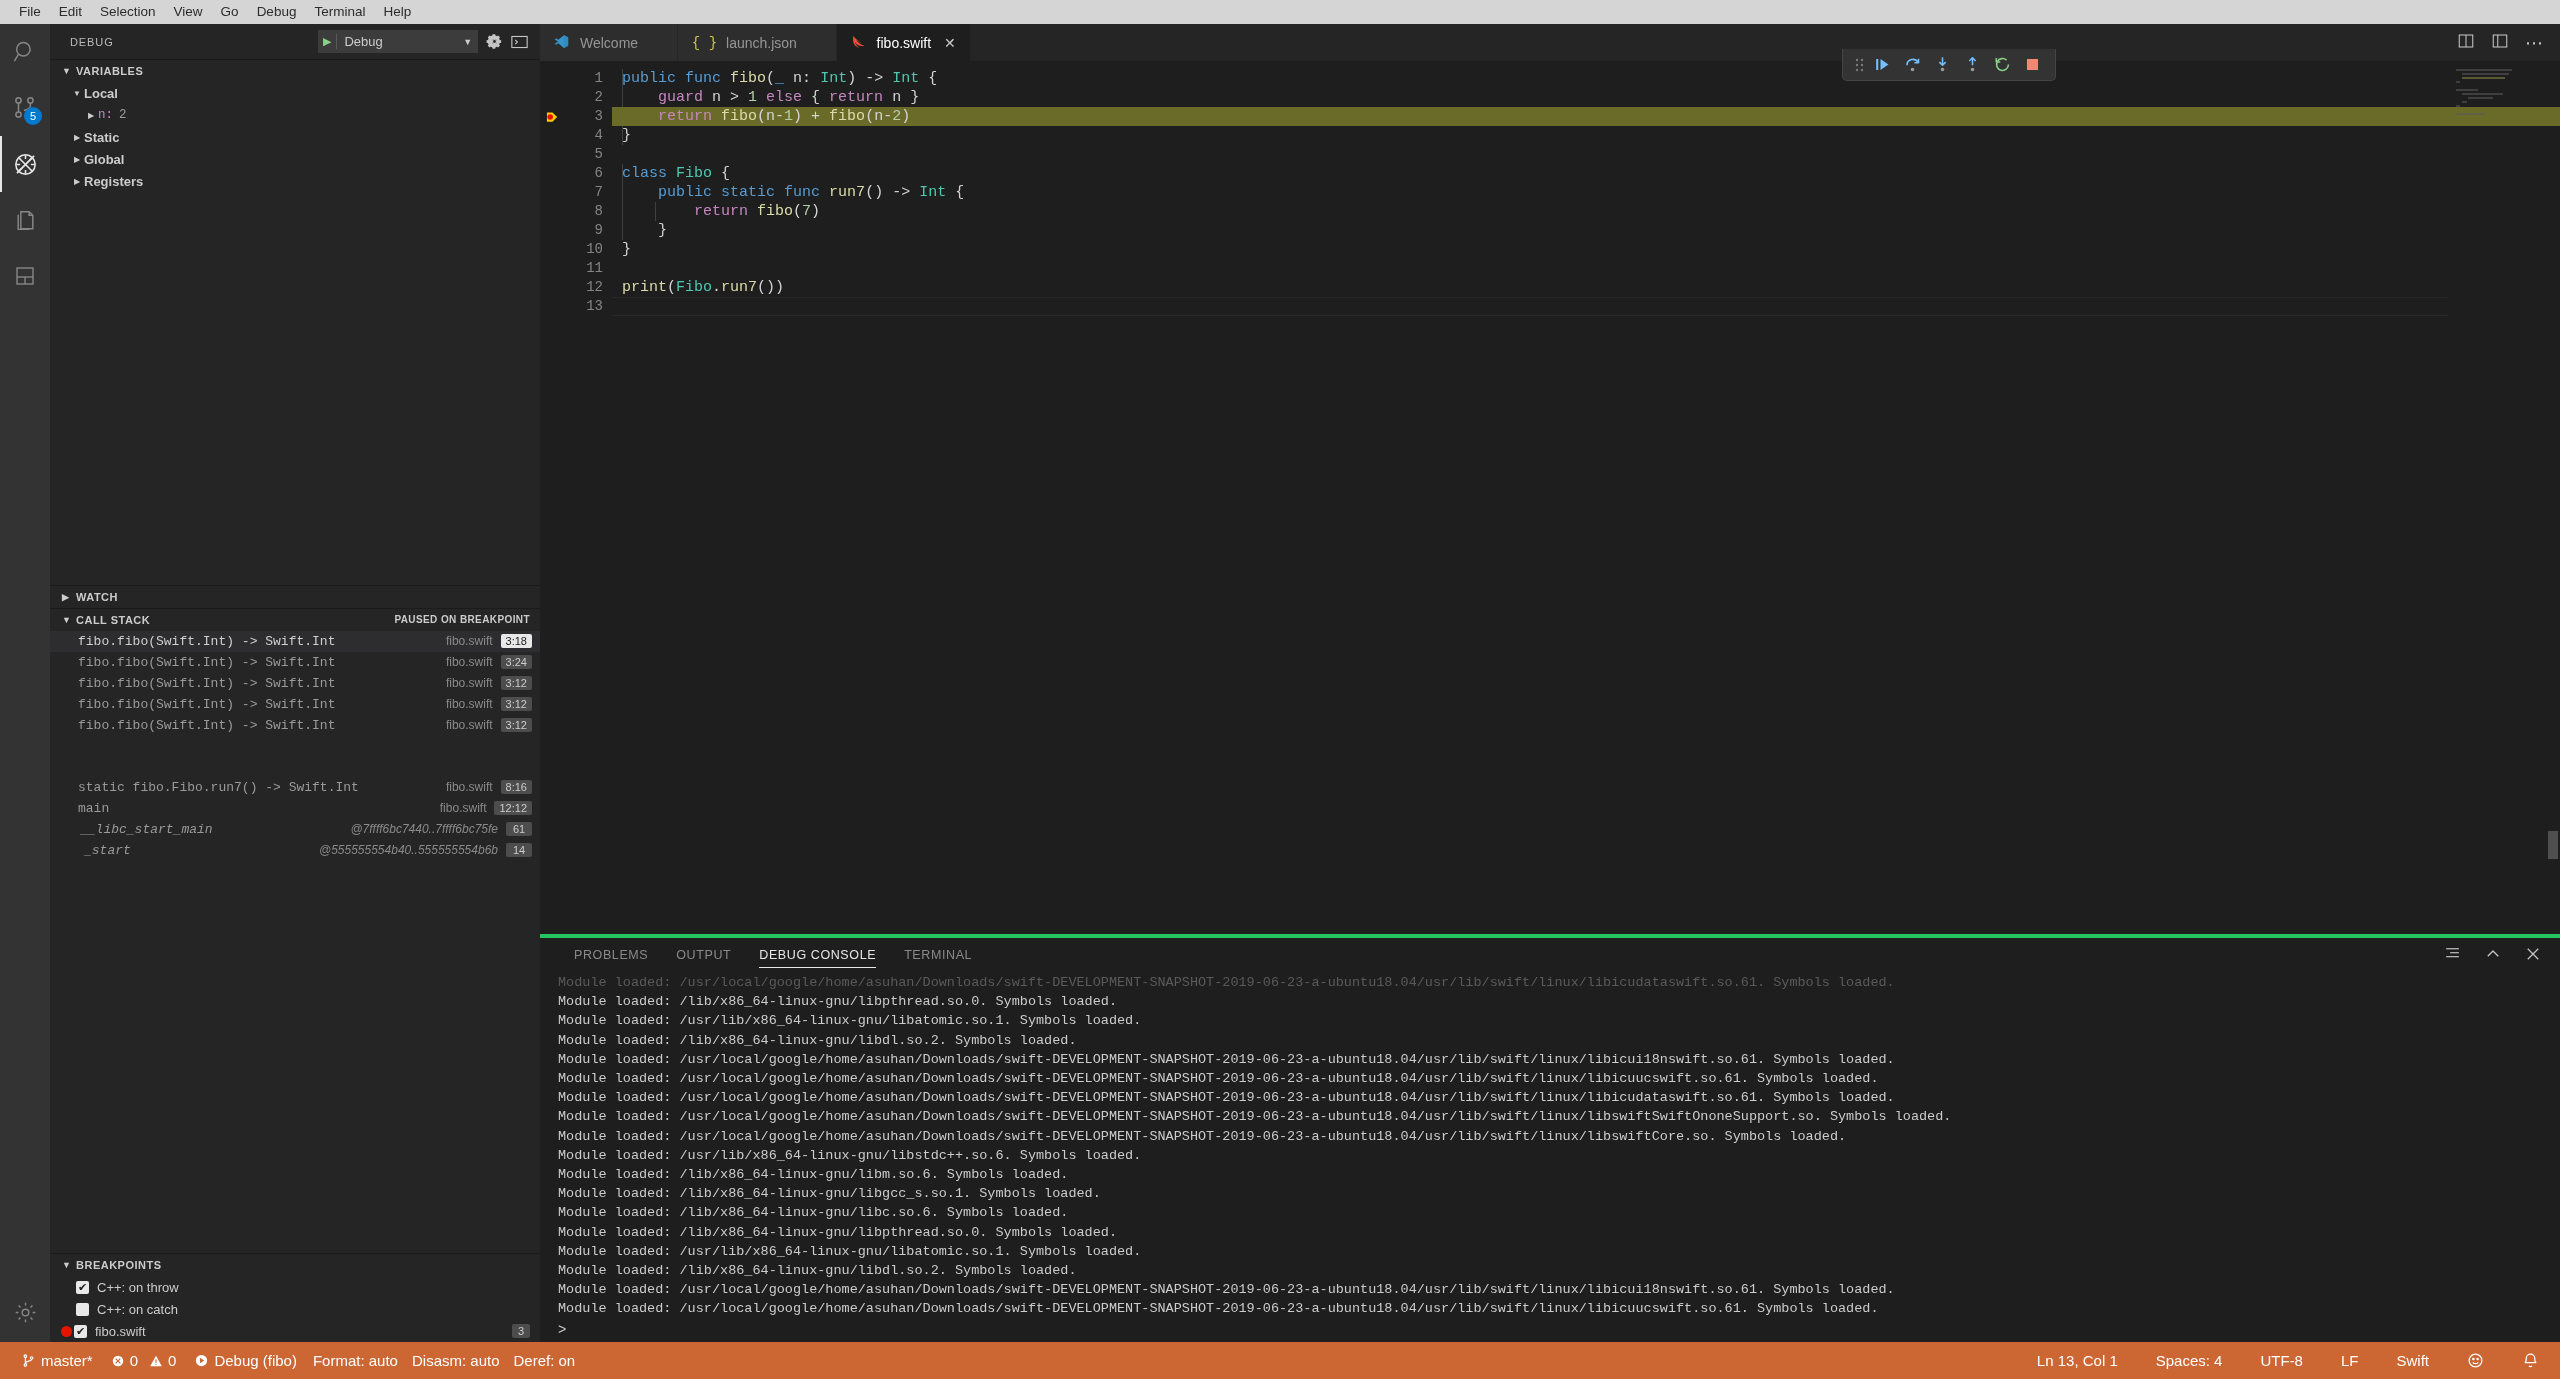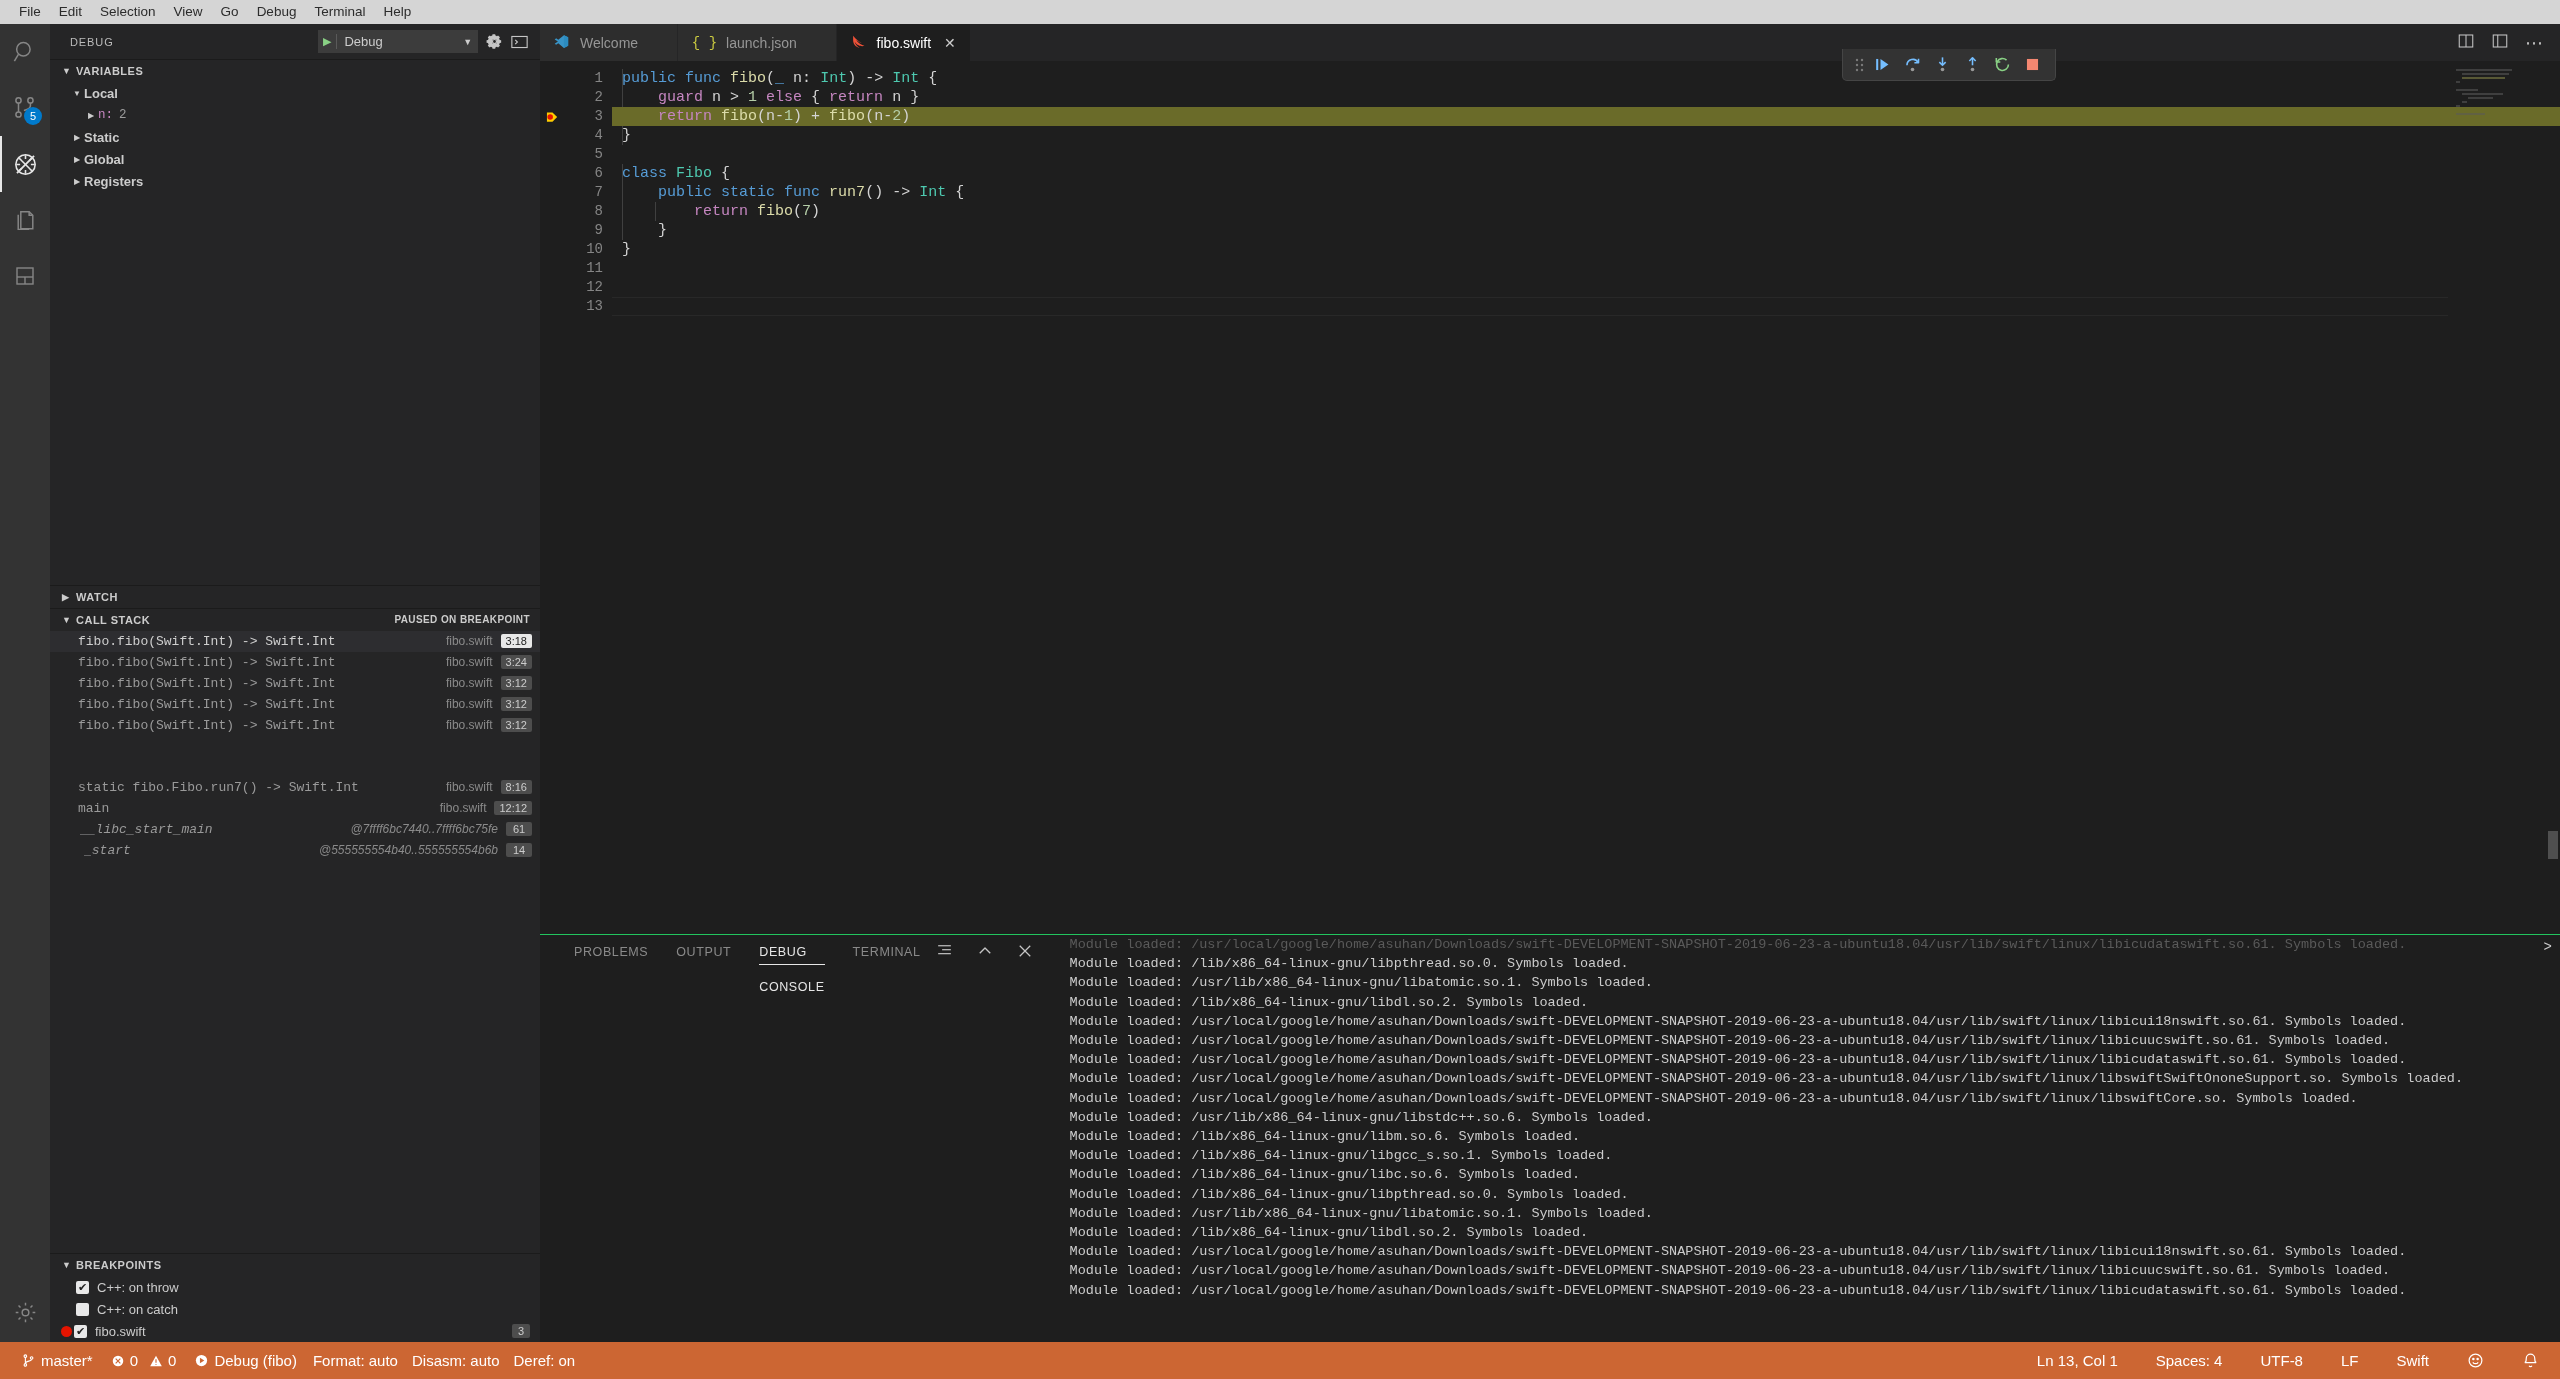--- a/index.html
+++ b/index.html
@@ -145,21 +145,21 @@
   .ty { color: #4ec9b0; }   
   .nu { color: #b5cea8; }   
   .pl { color: #d4d4d4; }
 
   .minimap { position: absolute; right: 14px; top: 8px; width: 90px; height: 60px; opacity: .55; }
   .minimap .mmline { height: 2px; margin-bottom: 2px; background: #5a5a5a; }
   .editor-scroll { position: absolute; right: 0; top: 0; width: 14px; bottom: 0; }
   .editor-scroll .thumb { position: absolute; top: 770px; right: 2px; width: 10px; height: 28px; background: #4f4f4f; border-radius: 0; }
 
   
-  .panel { height: 408px; flex: 0 0 408px; background: #1e1e1e; border-top: 1px solid #22c55e; display: flex; flex-direction: row; }
+  .panel { height: 408px; flex: 0 0 408px; background: #1e1e1e; border-top: 4px solid #22c55e; display: flex; flex-direction: column; }
   .panel-head { height: 35px; flex: 0 0 35px; display: flex; align-items: center; padding-left: 20px; gap: 0; }
   .panel-tab { color: #8a8a8a; font-size: 12.5px; letter-spacing: .6px; text-transform: uppercase;
                padding: 0 14px; height: 35px; line-height: 35px; cursor: pointer; position: relative; }
   .panel-tab.active { color: #e7e7e7; }
   .panel-tab.active::after { content: ""; position: absolute; left: 14px; right: 14px; bottom: 5px; height: 1px; background: #e7e7e7; }
   .panel-actions { margin-left: auto; display: flex; align-items: center; gap: 22px; padding-right: 18px; color: #c5c5c5; }
   .console { flex: 1 1 auto; overflow: hidden; position: relative; padding-left: 18px; }
   .cline { font-family: "Liberation Mono", monospace; font-size: 13.5px; line-height: 19.2px;
            color: #cccccc; white-space: pre; }
   .cline.faded { color: #5a5a5a; }
@@ -516,20 +516,21 @@
             <div class="code-line"><span class="pl">    </span><span class="kp">guard</span><span class="pl"> n &gt; </span><span class="nu">1</span><span class="pl"> </span><span class="kp">else</span><span class="pl"> { </span><span class="kp">return</span><span class="pl"> n }</span></div>
             <div class="code-line hl"><span class="pl">    </span><span class="kp">return</span><span class="pl"> </span><span class="fn">fibo</span><span class="pl">(n-</span><span class="nu">1</span><span class="pl">) + </span><span class="fn">fibo</span><span class="pl">(n-</span><span class="nu">2</span><span class="pl">)</span></div>
             <div class="code-line"><span class="pl">}</span></div>
             <div class="code-line"><span class="pl"> </span></div>
             <div class="code-line"><span class="k">class</span><span class="pl"> </span><span class="ty">Fibo</span><span class="pl"> {</span></div>
             <div class="code-line"><span class="pl">    </span><span class="k">public</span><span class="pl"> </span><span class="k">static</span><span class="pl"> </span><span class="k">func</span><span class="pl"> </span><span class="fn">run7</span><span class="pl">() -&gt; </span><span class="ty">Int</span><span class="pl"> {</span></div>
             <div class="code-line"><span class="pl">        </span><span class="kp">return</span><span class="pl"> </span><span class="fn">fibo</span><span class="pl">(</span><span class="nu">7</span><span class="pl">)</span></div>
             <div class="code-line"><span class="pl">    }</span></div>
             <div class="code-line"><span class="pl">}</span></div>
             <div class="code-line"><span class="pl"> </span></div>
+            <div class="code-line"><span class="fn">print</span><span class="pl">(</span><span class="ty">Fibo</span><span class="pl">.</span><span class="fn">run7</span><span class="pl">())</span></div>
             <div class="code-line"><span class="pl"> </span></div>
           </div>
         </div>
         <div class="cursor-line-border" style="top:236px;"></div>
 
         <div class="minimap">
           <div class="mmline" style="width:62%;"></div>
           <div class="mmline" style="width:52%;margin-left:6px;"></div>
           <div class="mmline" style="width:48%;margin-left:6px;background:#8a8a4a;"></div>
           <div class="mmline" style="width:4%;"></div>

